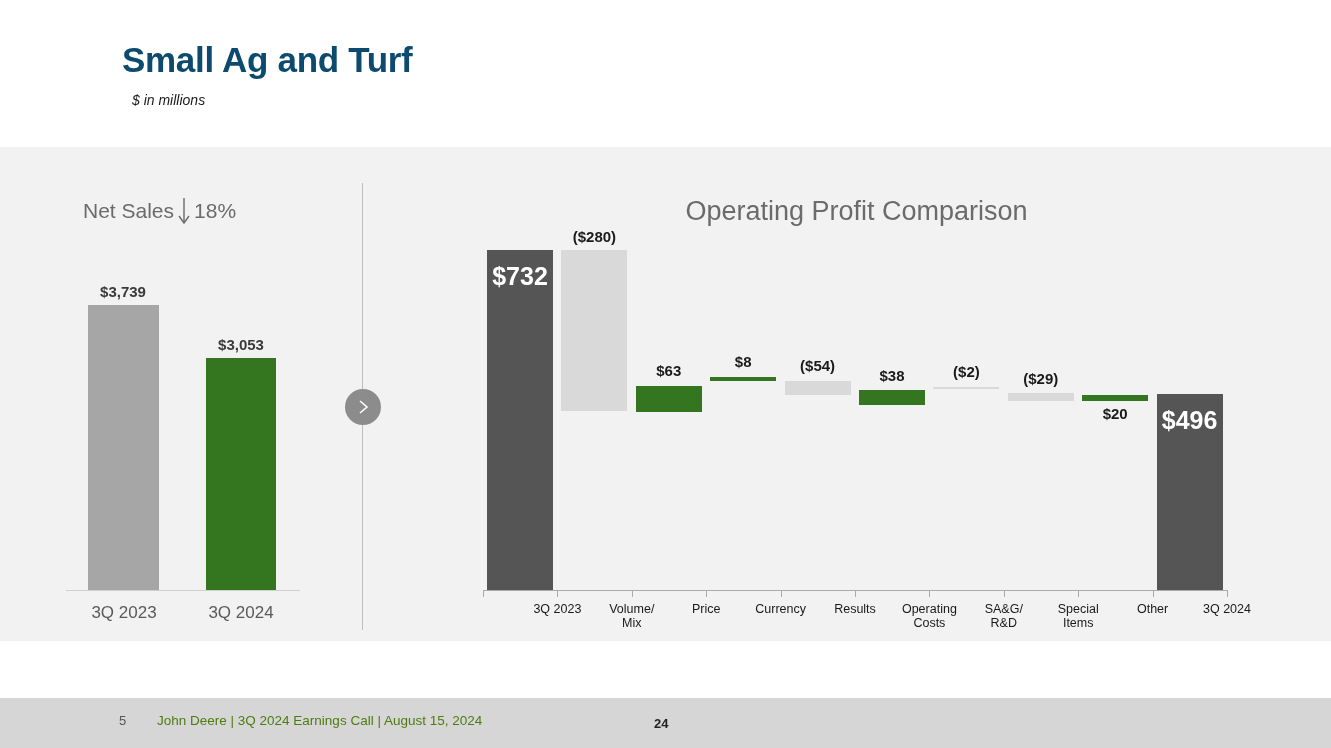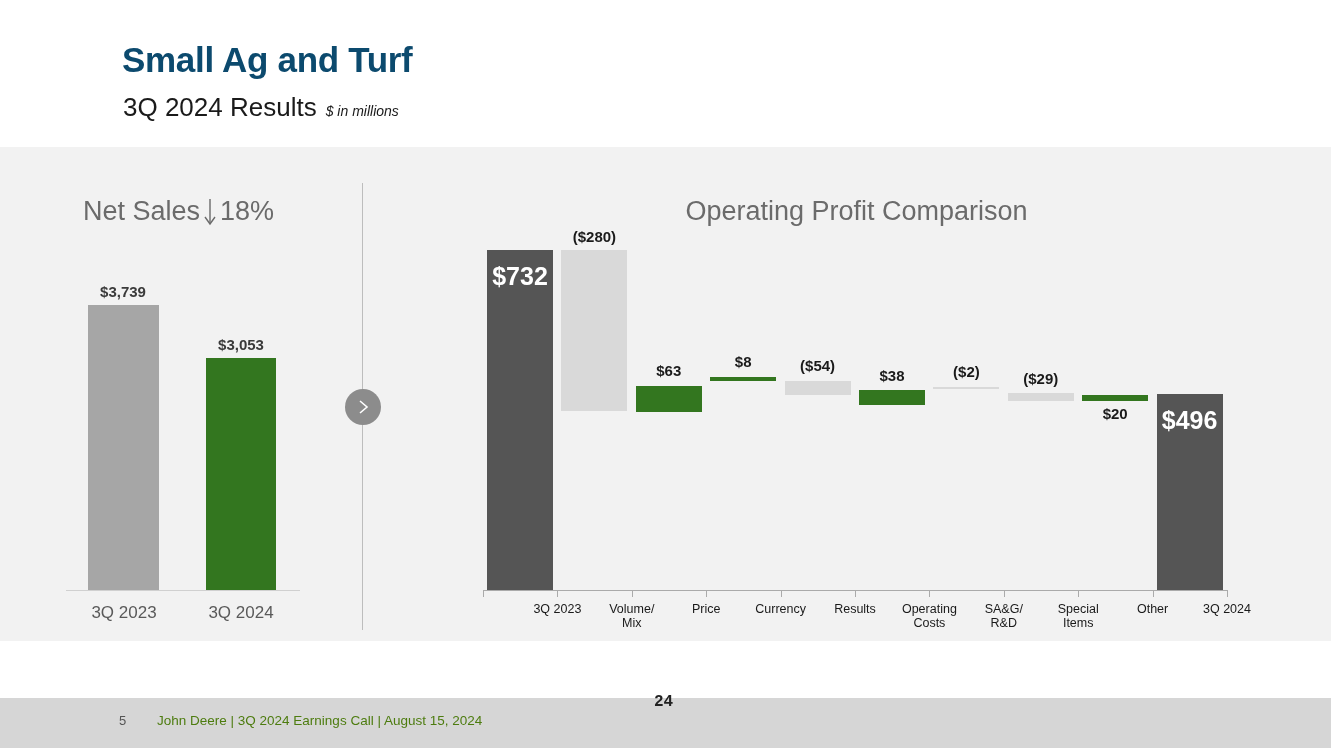--- a/index.html
+++ b/index.html
@@ -57,21 +57,21 @@
     left: 0; top: 147px;
     width: 1331px;
     height: 494px;
     background: #f2f2f2;
   }
 
   
   .left-chart-title {
     position: absolute;
     left: 83px; top: 196px;
-    font-size: 27px;
+    font-size: 21px;
     color: #6b6b6b;
     white-space: nowrap;
     display: flex;
     align-items: center;
   }
   .arrow-down-icon {
     display: inline-block;
     width: 16px;
     height: 30px;
     position: relative;
@@ -222,34 +222,32 @@
   }
   .footer-text {
     position: absolute;
     left: 157px; top: 713px;
     font-size: 13.5px;
     color: #4d7c0f;
     white-space: nowrap;
   }
   .footer-num {
     position: absolute;
-    left: 654px; top: 693px;
-    font-size: 16px;
+    left: 654px; top: 716px;
+    font-size: 13px;
     font-weight: bold;
     color: #222222;
-    font-family: Liberation Mono, monospace;
   }
 </style>
 </head>
 <body>
 
 <div class="slide-header">
   <div class="title">Small Ag and Turf</div>
   <div class="subtitle-row">
-    <span class="subtitle">3Q 2024 Results</span>
     <span class="subtitle-note">$ in millions</span>
   </div>
 </div>
 
 <div class="panel"></div>
 
 <div class="left-chart-title">
   <span>Net Sales</span>
   <span class="arrow-down-icon">
     <svg width="16" height="30" viewBox="0 0 16 30">

